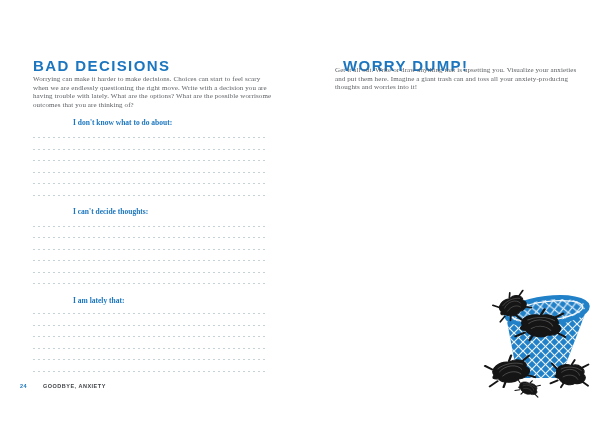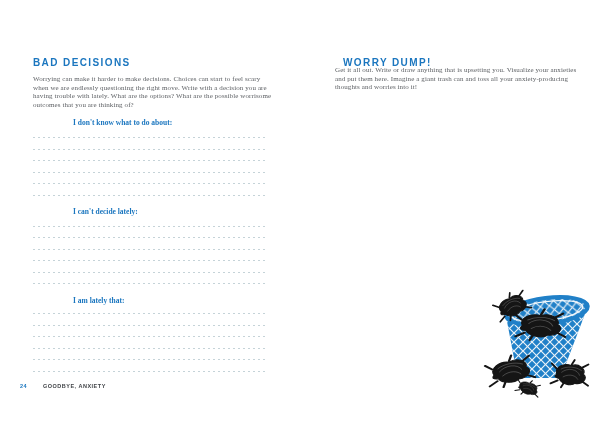--- a/index.html
+++ b/index.html
@@ -16,21 +16,21 @@
     position:relative;
     width:600px;height:442px;
     background:#ffffff;
     overflow:hidden;
     font-family:"Liberation Serif", serif;
   }
   .page-title{
     position:absolute;
     font-family:"Liberation Sans", sans-serif;
     font-weight:bold;
-    font-size:10px;
+    font-size:15px;
     letter-spacing:1.4px;
     color:var(--accent-blue);
   }
   .intro{
     position:absolute;
     font-size:7px;
     line-height:8.6px;
     color:var(--body-text);
     letter-spacing:0.1px;
   }
@@ -71,21 +71,21 @@
     <div class="prompt-label" style="left:33px;top:118px;">I don't know what to do about:</div>
     <div class="line-group" style="top:126.5px;">
       <div class="wline"></div>
       <div class="wline"></div>
       <div class="wline"></div>
       <div class="wline"></div>
       <div class="wline"></div>
       <div class="wline"></div>
     </div>
 
-    <div class="prompt-label" style="left:33px;top:207px;">I can't decide lately:</div>
+    <div class="prompt-label" style="left:33px;top:207px;">I can't decide thoughts:</div>
     <div class="line-group" style="top:215px;">
       <div class="wline"></div>
       <div class="wline"></div>
       <div class="wline"></div>
       <div class="wline"></div>
       <div class="wline"></div>
       <div class="wline"></div>
     </div>
 
     <div class="prompt-label" style="left:33px;top:296px;">I am lately that:</div>

